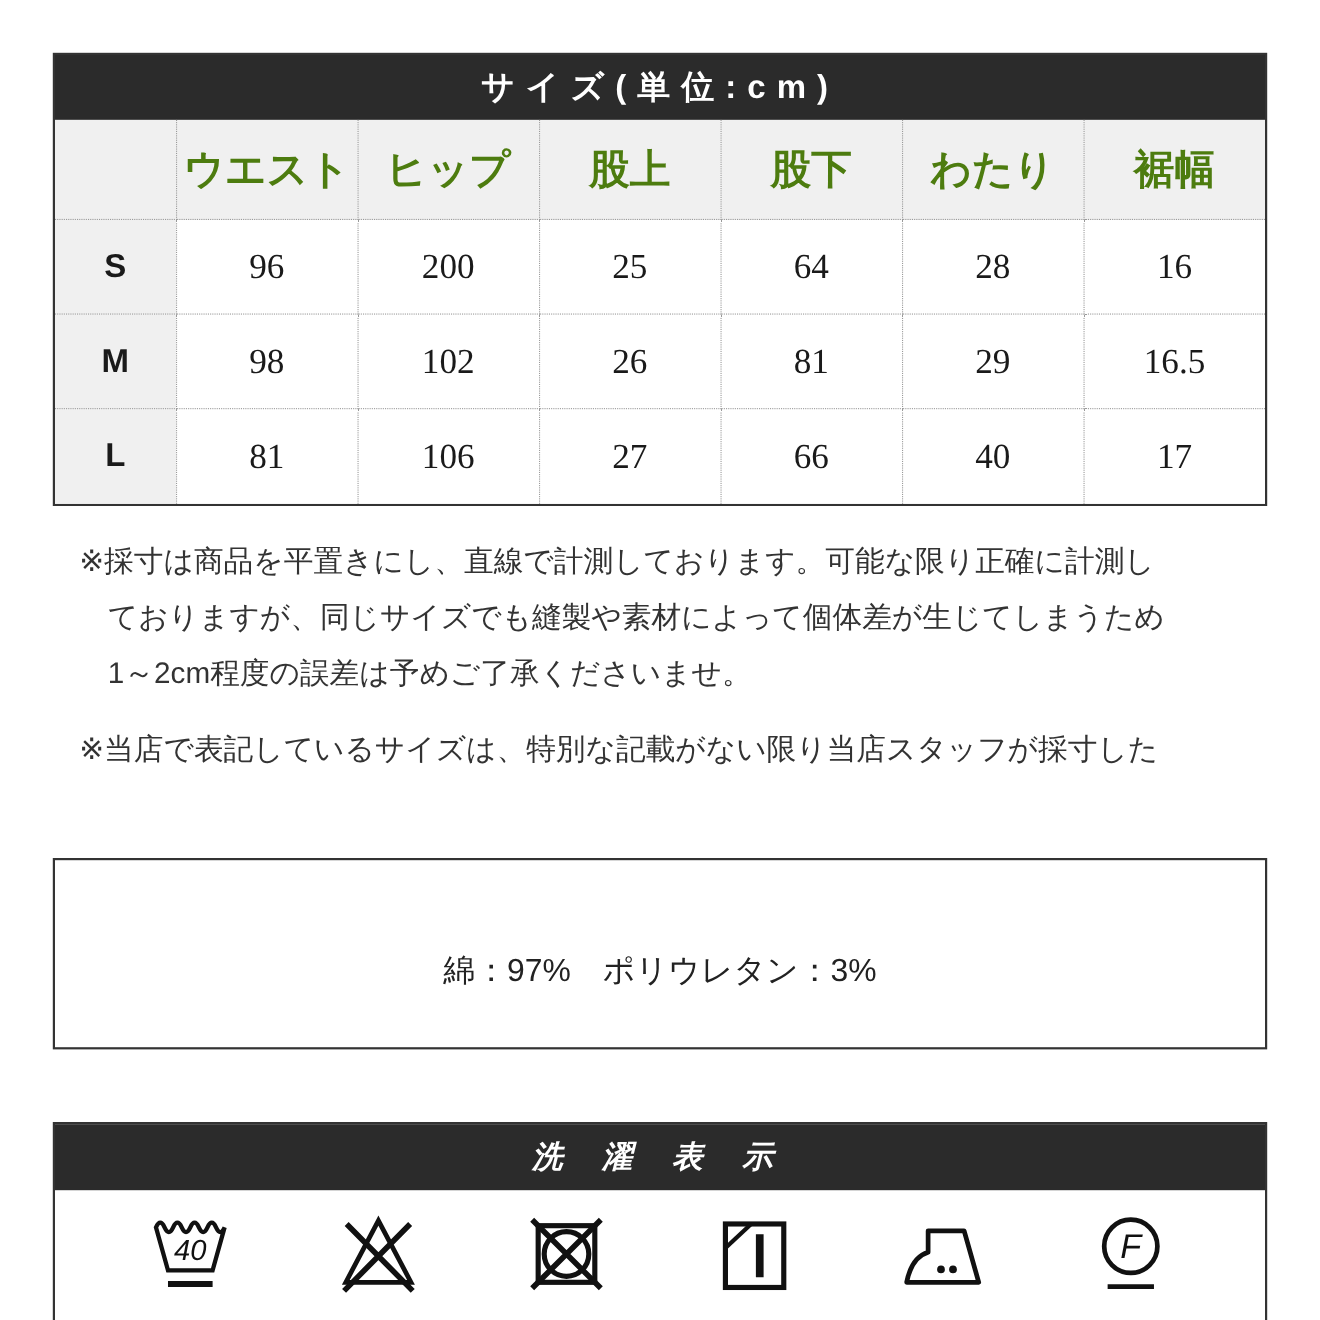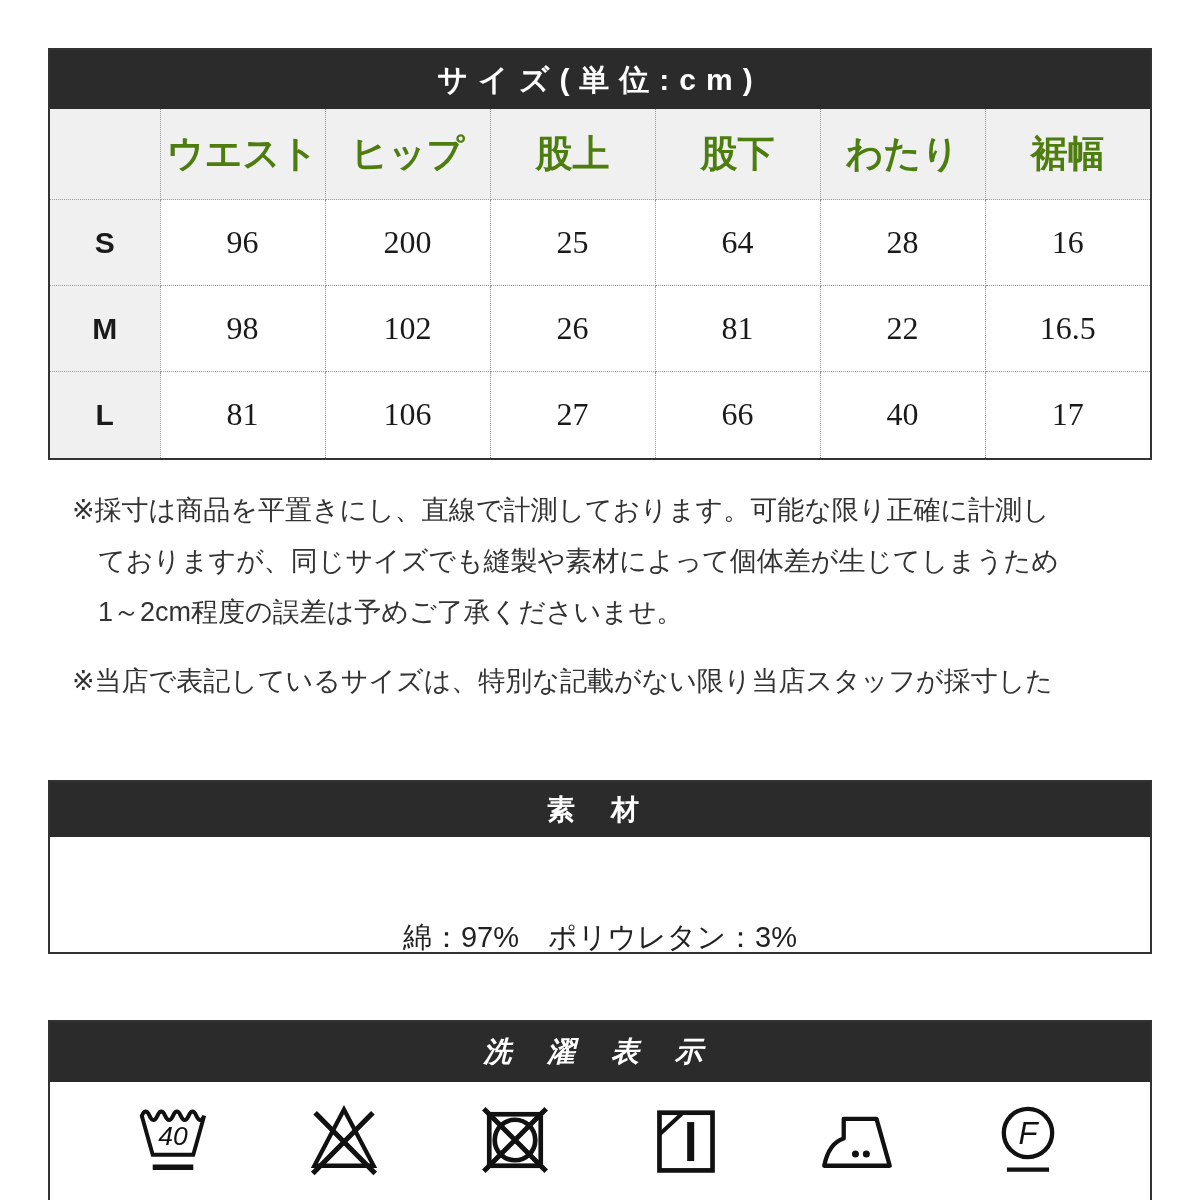--- a/index.html
+++ b/index.html
@@ -89,21 +89,21 @@
         <td>64</td>
         <td>28</td>
         <td>16</td>
       </tr>
       <tr class="data">
         <th>M</th>
         <td>98</td>
         <td>102</td>
         <td>26</td>
         <td>81</td>
-        <td>22</td>
+        <td>29</td>
         <td>16.5</td>
       </tr>
       <tr class="data">
         <th>L</th>
         <td>81</td>
         <td>106</td>
         <td>27</td>
         <td>66</td>
         <td>40</td>
         <td>17</td>
@@ -115,21 +115,20 @@
   <div class="note note-1">
     <div class="note-line">※採寸は商品を平置きにし、直線で計測しております。可能な限り正確に計測し</div>
     <div class="note-line cont">ておりますが、同じサイズでも縫製や素材によって個体差が生じてしまうため</div>
     <div class="note-line cont">1～2cm程度の誤差は予めご了承くださいませ。</div>
   </div>
   <div class="note note-2">
     <div class="note-line">※当店で表記しているサイズは、特別な記載がない限り当店スタッフが採寸した</div>
   </div>
 
   <div class="box material-box">
-    <div class="bar">素 材</div>
     <div class="material-body">綿：97%　ポリウレタン：3%</div>
   </div>
 
   <div class="box laundry-box">
     <div class="bar">洗 濯 表 示</div>
     <div class="laundry-body">
 
       <svg class="care-icon" viewBox="0 0 100 110">
         <path class="ln" stroke-width="5" d="M10 24 q5 -11 10 0 t10 0 t10 0 t10 0 t10 0 t10 0 t10 0 t10 0 L76 74 L24 74 Z"></path>
         <text x="50" y="62" text-anchor="middle" font-size="34">40</text>

